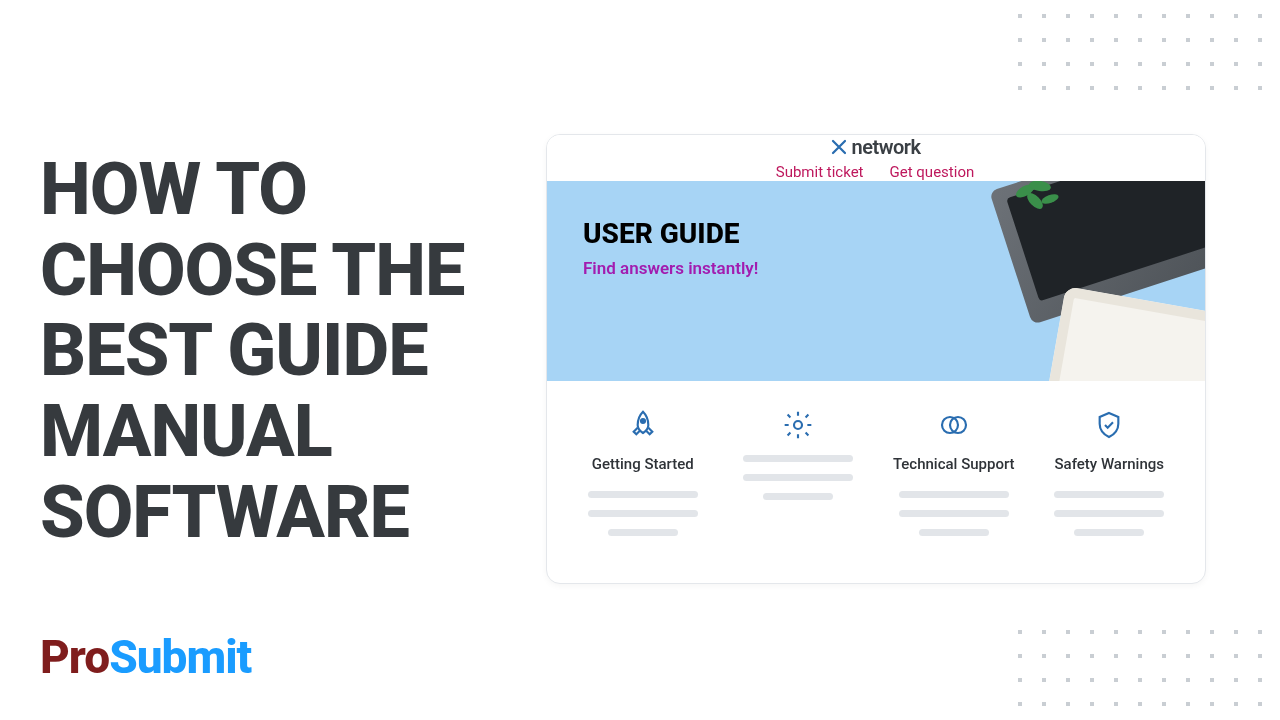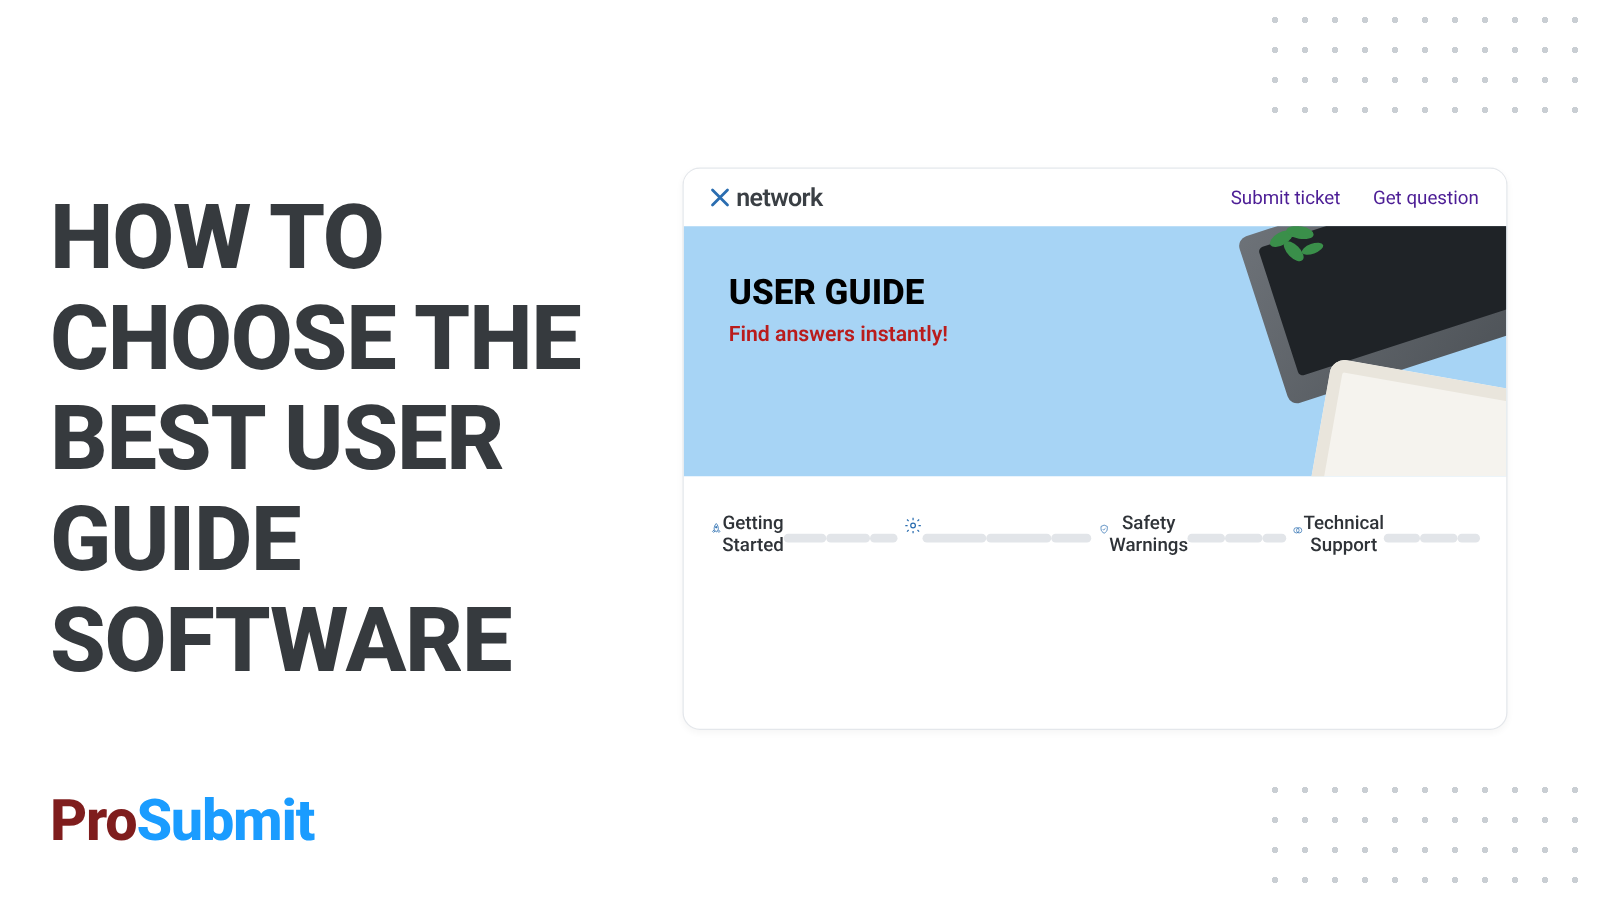--- a/index.html
+++ b/index.html
@@ -62,20 +62,21 @@
     box-shadow: 0 2px 6px rgba(0,0,0,0.04);
   }
 
   .card-header {
     height: 46px;
     display: flex;
     align-items: center;
     justify-content: space-between;
     padding: 0 22px 0 20px;
     background: #ffffff;
+    flex-direction: column;
   }
   .brand {
     display: flex;
     align-items: center;
     gap: 4px;
   }
   .brand-mark {
     width: 18px;
     height: 18px;
     color: #2a6db0;
@@ -86,21 +87,21 @@
     font-weight: 600;
     color: #3a3f44;
     letter-spacing: -0.5px;
   }
   .header-links {
     display: flex;
     gap: 26px;
   }
   .header-links span {
     font-size: 15px;
-    color: #4c1d95;
+    color: #be185d;
   }
 
   
   .hero {
     background: #a7d4f5;
     height: 200px;
     padding: 36px 36px 0 36px;
     position: relative;
     overflow: hidden;
   }
@@ -161,21 +162,21 @@
     font-size: 28px;
     font-weight: 800;
     color: #000000;
     margin-bottom: 8px;
     position: relative;
     z-index: 2;
   }
   .hero-sub {
     font-size: 17px;
     font-weight: 600;
-    color: #b91c1c;
+    color: #a21caf;
     margin-bottom: 18px;
     position: relative;
     z-index: 2;
   }
 
   .search-wrap {
     position: relative;
     z-index: 2;
     display: flex;
     align-items: center;
@@ -209,20 +210,21 @@
   .search-btn svg { width: 18px; height: 18px; fill: #ffffff; }
 
   
   .cats {
     display: flex;
     justify-content: space-around;
     padding: 28px 18px 0 18px;
   }
   .cat {
     display: flex;
+    flex-direction: column;
     align-items: center;
     width: 150px;
   }
   .cat-icon {
     width: 32px;
     height: 32px;
     margin-bottom: 14px;
     color: #2a6db0;
   }
   .cat-title {
@@ -241,21 +243,21 @@
   }
   .skel.sm { width: 70px; }
 
 </style>
 </head>
 <body>
 
 <div class="dots dots-top"></div>
 <div class="dots dots-bottom"></div>
 
-<h1 class="headline">HOW TO CHOOSE THE BEST USER GUIDE SOFTWARE</h1>
+<h1 class="headline">HOW TO CHOOSE THE BEST GUIDE MANUAL SOFTWARE</h1>
 
 <div class="logo">
   <span class="p1">Pro</span><span class="p2">Submit</span>
 </div>
 
 <div class="card">
 
   <div class="card-header">
     <div class="brand">
       <span class="brand-mark">
@@ -315,37 +317,37 @@
           </svg>
       </span>
       <div class="skel"></div>
       <div class="skel"></div>
       <div class="skel sm"></div>
     </div>
 
     <div class="cat">
       <span class="cat-icon">
         <svg viewBox="0 0 24 24" fill="none" stroke="currentColor" stroke-width="1.6">
-            <path d="M12 3l7 3v5c0 5-3 8-7 10-4-2-7-5-7-10V6l7-3z"></path>
-            <path d="M9 12l2 2 4-4"></path>
-          </svg>
-      </span>
-      <div class="cat-title">Safety Warnings</div>
+            <circle cx="9" cy="12" r="6"></circle>
+            <circle cx="15" cy="12" r="6"></circle>
+          </svg>
+      </span>
+      <div class="cat-title">Technical Support</div>
       <div class="skel"></div>
       <div class="skel"></div>
       <div class="skel sm"></div>
     </div>
 
     <div class="cat">
       <span class="cat-icon">
         <svg viewBox="0 0 24 24" fill="none" stroke="currentColor" stroke-width="1.6">
-            <circle cx="9" cy="12" r="6"></circle>
-            <circle cx="15" cy="12" r="6"></circle>
-          </svg>
-      </span>
-      <div class="cat-title">Technical Support</div>
+            <path d="M12 3l7 3v5c0 5-3 8-7 10-4-2-7-5-7-10V6l7-3z"></path>
+            <path d="M9 12l2 2 4-4"></path>
+          </svg>
+      </span>
+      <div class="cat-title">Safety Warnings</div>
       <div class="skel"></div>
       <div class="skel"></div>
       <div class="skel sm"></div>
     </div>
 
   </div>
 </div>
 
 </body></html>

